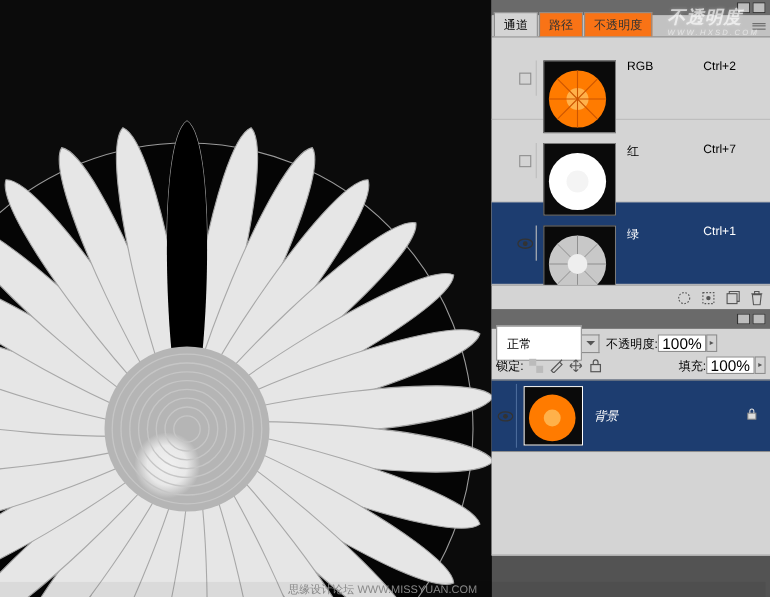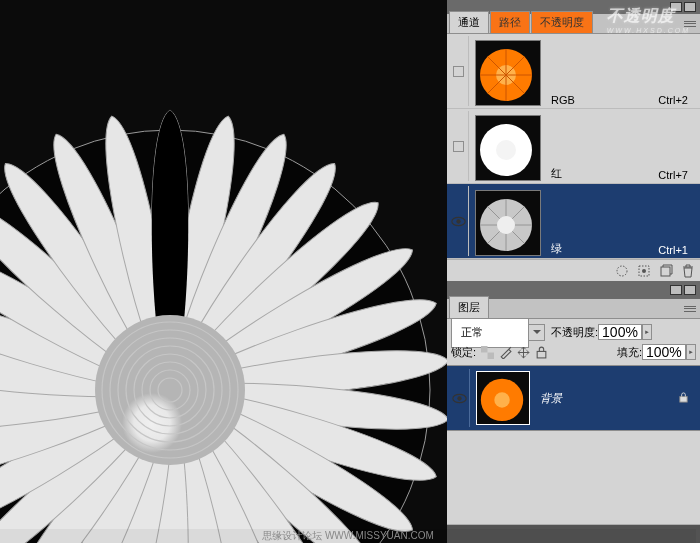--- a/index.html
+++ b/index.html
@@ -58,24 +58,24 @@
     width: 16px; height: 12px;
     display: flex; flex-direction: column; justify-content: space-around;
     padding: 2px;
   }
   .tab-options span { height: 1px; background: #666; display: block; }
 
   .channels {
     background: #d4d4d4;
   }
   .channel-row {
-    display: flex; align-items: flex-end;
+    display: flex; align-items: flex-start;
     height: 75px;
     border-bottom: 1px solid #bcbcbc;
-    padding: 2px;
+    padding: 21px;
   }
   .channel-row.selected {
     background: #1d3d70;
     color: #fff;
   }
   .eye-col {
     width: 20px; height: 100%;
     display: flex; align-items: center; justify-content: center;
     border-right: 1px solid #bcbcbc;
   }
@@ -388,28 +388,20 @@
           <path d="M3 4 L11 4 L10 13 L4 13 Z M2 3 L12 3 M5 3 L5 1 L9 1 L9 3" fill="none" stroke="#555"></path>
         </svg>
     </div>
   </div>
 
   <div class="divider">
     <div class="top-bar-btn"></div>
     <div class="top-bar-btn"></div>
   </div>
 
-  <div class="tabs">
-    <div class="tab active">图层</div>
-    <div class="tab-options">
-        <span></span>
-        <span></span>
-        <span></span>
-      </div>
-  </div>
 
   <div class="layer-controls">
     <div class="ctrl-row">
       <div class="blend-select">正常</div>
       <div class="blend-arrow"></div>
       <span class="lbl">不透明度:</span>
       <div class="val-box" style="width:44px">100%</div>
       <div class="val-arrow">▸</div>
     </div>
     <div class="ctrl-row">

